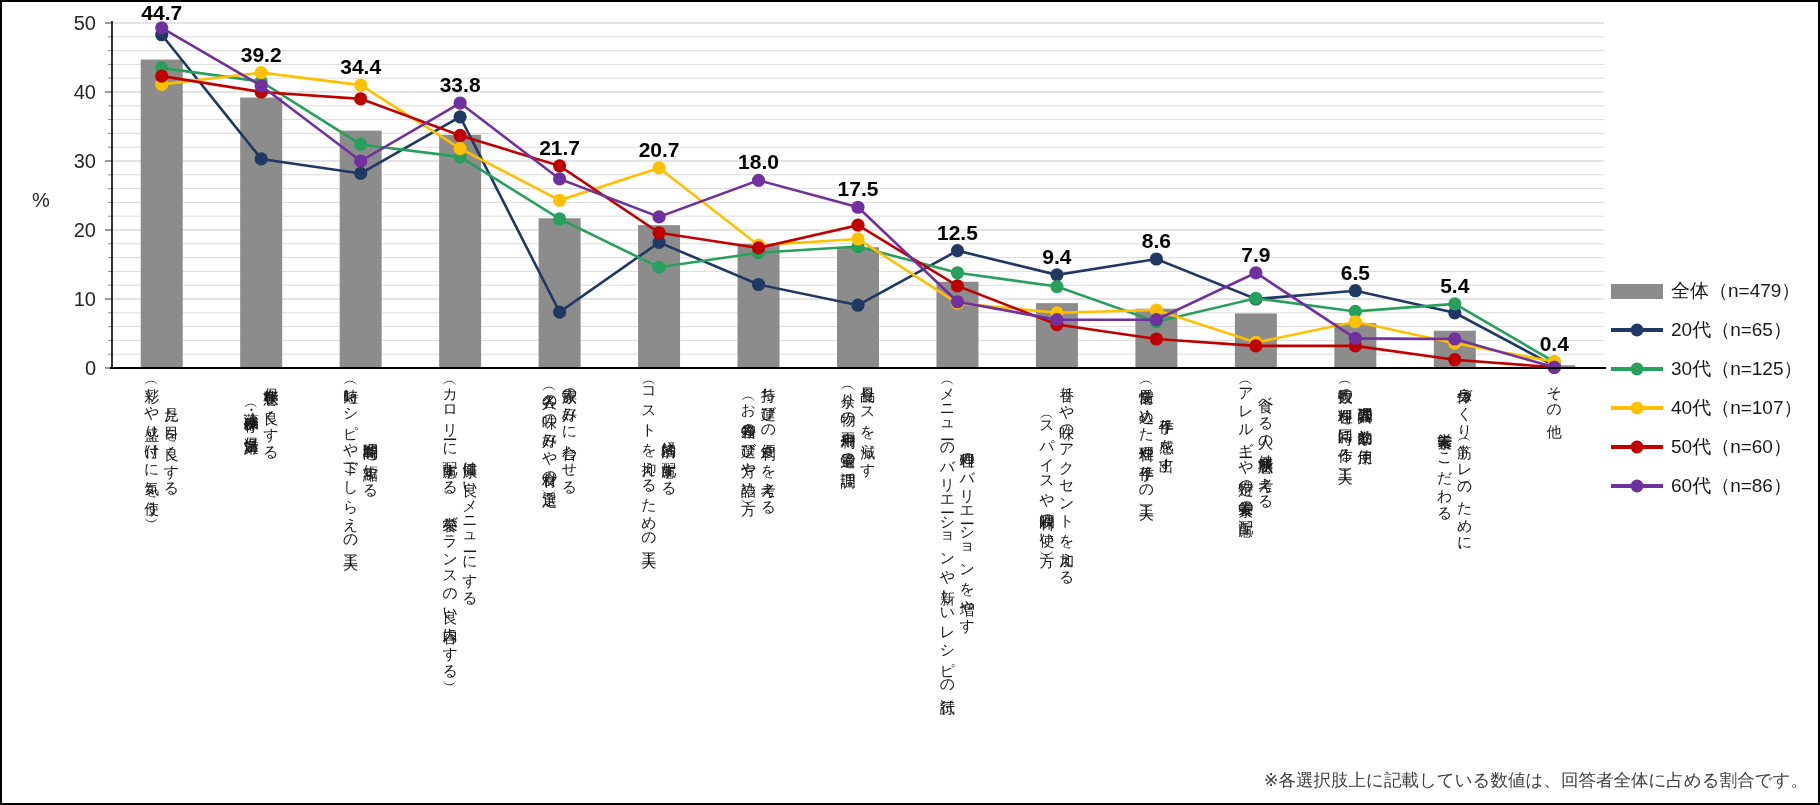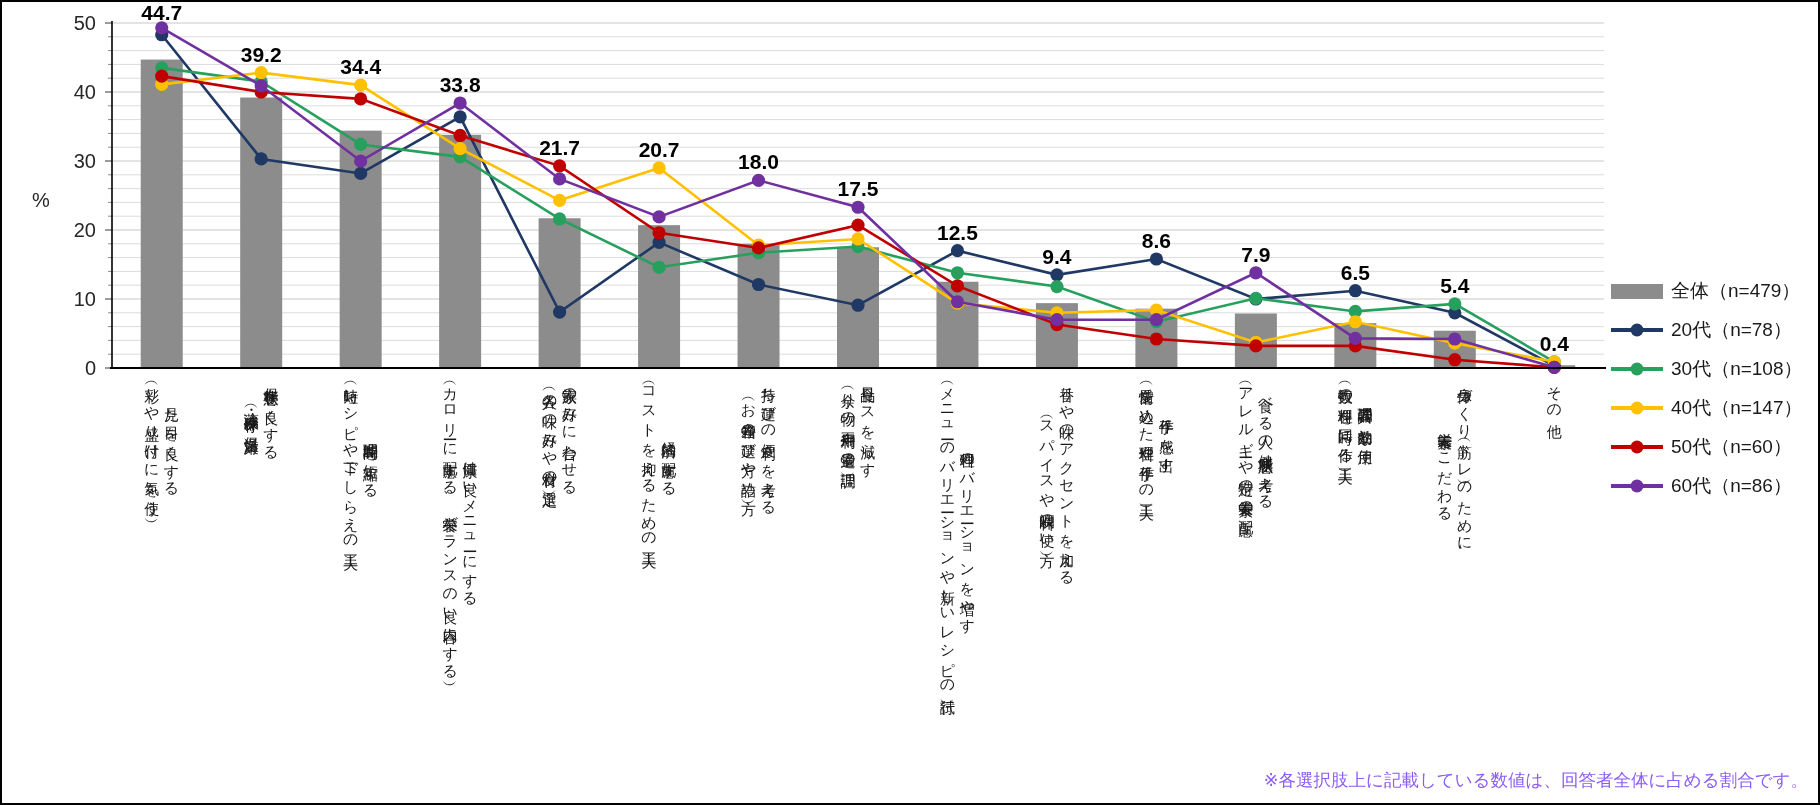--- a/index.html
+++ b/index.html
@@ -48,21 +48,21 @@
   .lg-bar{width:52px;height:15px;}
   .lg-line{width:52px;height:4px;position:relative;}
   .lg-dot{position:absolute;left:50%;top:50%;width:13px;height:13px;border-radius:50%;transform:translate(-50%,-50%);}
   .lg-label{font-size:19px;color:#1a1a1a;white-space:nowrap;}
   
   #footnote{
     position:absolute;
     right:10px;
     top:766px;
     font-size:17.5px;
-    color:#8b5cf6;
+    color:#404040;
     white-space:nowrap;
   }
 </style>
 </head>
 <body>
 
 <div class="frame">
   <svg id="plot" width="1820" height="805">
       <line x1="110" x2="1602" y1="352.2" y2="352.2" stroke="#DCDCDC" stroke-width="1"></line>
       <line x1="110" x2="1602" y1="338.4" y2="338.4" stroke="#DCDCDC" stroke-width="1"></line>
@@ -302,37 +302,37 @@
           <div class="lg-bar" style="background: rgb(140, 140, 140);"></div>
         </div>
         <span class="lg-label">全体（n=479）</span>
       </div>
       <div class="lg-item">
         <div class="lg-swatch">
           <div class="lg-line" style="background: rgb(31, 56, 100);">
             <div class="lg-dot" style="background: rgb(31, 56, 100);"></div>
           </div>
         </div>
-        <span class="lg-label">20代（n=78）</span>
+        <span class="lg-label">20代（n=65）</span>
       </div>
       <div class="lg-item">
         <div class="lg-swatch">
           <div class="lg-line" style="background: rgb(39, 160, 93);">
             <div class="lg-dot" style="background: rgb(39, 160, 93);"></div>
           </div>
         </div>
-        <span class="lg-label">30代（n=108）</span>
+        <span class="lg-label">30代（n=125）</span>
       </div>
       <div class="lg-item">
         <div class="lg-swatch">
           <div class="lg-line" style="background: rgb(255, 192, 0);">
             <div class="lg-dot" style="background: rgb(255, 192, 0);"></div>
           </div>
         </div>
-        <span class="lg-label">40代（n=147）</span>
+        <span class="lg-label">40代（n=107）</span>
       </div>
       <div class="lg-item">
         <div class="lg-swatch">
           <div class="lg-line" style="background: rgb(192, 0, 0);">
             <div class="lg-dot" style="background: rgb(192, 0, 0);"></div>
           </div>
         </div>
         <span class="lg-label">50代（n=60）</span>
       </div>
       <div class="lg-item">

